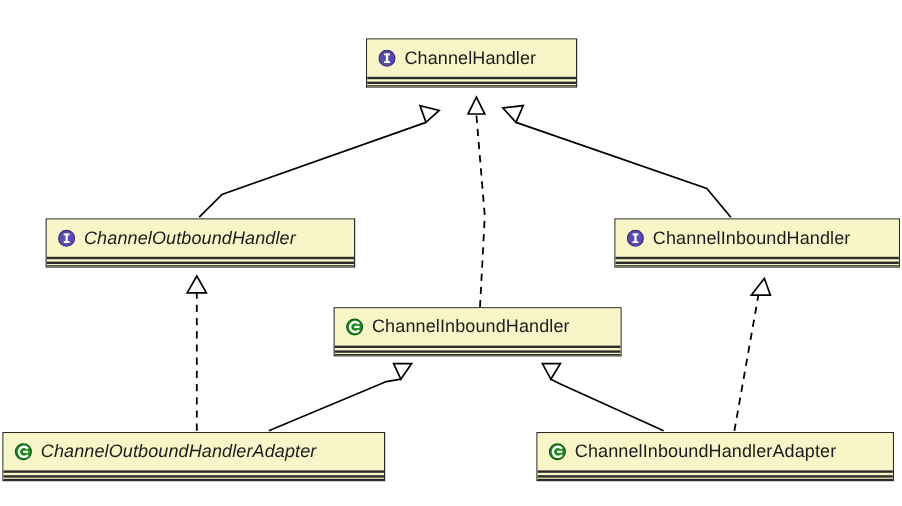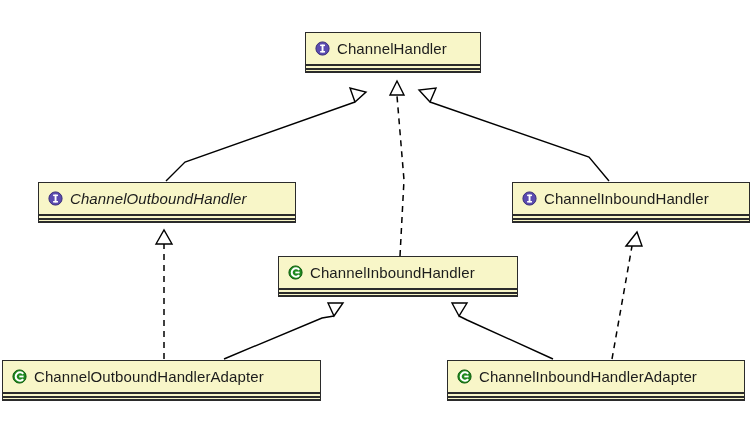--- a/index.html
+++ b/index.html
@@ -167,21 +167,21 @@
           <path d="M 11.2 4.9 A 4.2 4.2 0 1 0 11.2 10.1" fill="none" stroke="#ffffff" stroke-width="2"></path>
           <rect x="7.3" y="6.6" width="4.3" height="1.8" fill="#ffffff"></rect>
         </svg>
       </span>
       <span class="uml-title-text">ChannelInboundHandler</span>
     </div>
     <div class="uml-compartment"></div>
     <div class="uml-compartment last"></div>
   </div>
 
-  <div class="uml-node" style="left:2px; top:360px; width:319px;">
+  <div class="uml-node" style="left:2px; top:360px; width:319px;font-style:italic;">
     <div class="uml-title">
       <span class="uml-icon">
         <svg width="15" height="15" viewBox="0 0 15 15">
           <circle cx="7.5" cy="7.5" r="6.6" fill="#1f8a1f" stroke="#0f5c0f" stroke-width="1"></circle>
           <path d="M 11.2 4.9 A 4.2 4.2 0 1 0 11.2 10.1" fill="none" stroke="#ffffff" stroke-width="2"></path>
           <rect x="7.3" y="6.6" width="4.3" height="1.8" fill="#ffffff"></rect>
         </svg>
       </span>
       <span class="uml-title-text">ChannelOutboundHandlerAdapter</span>
     </div>

